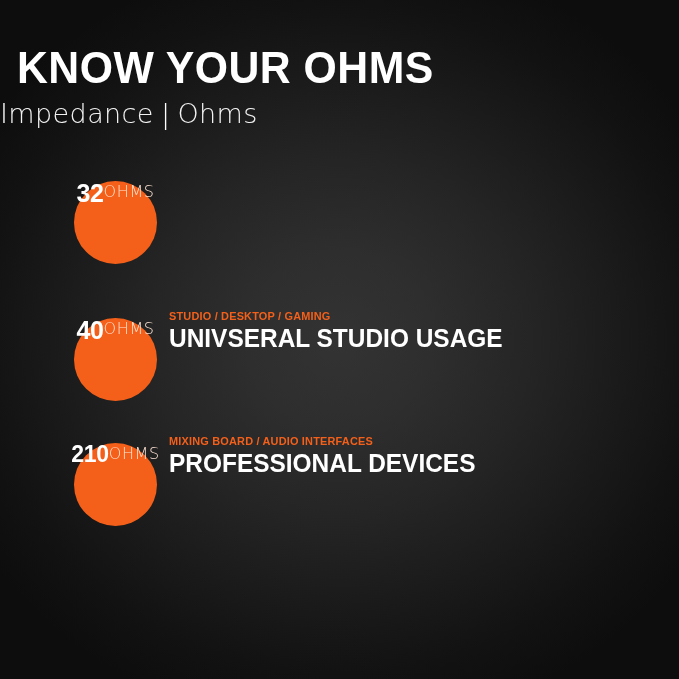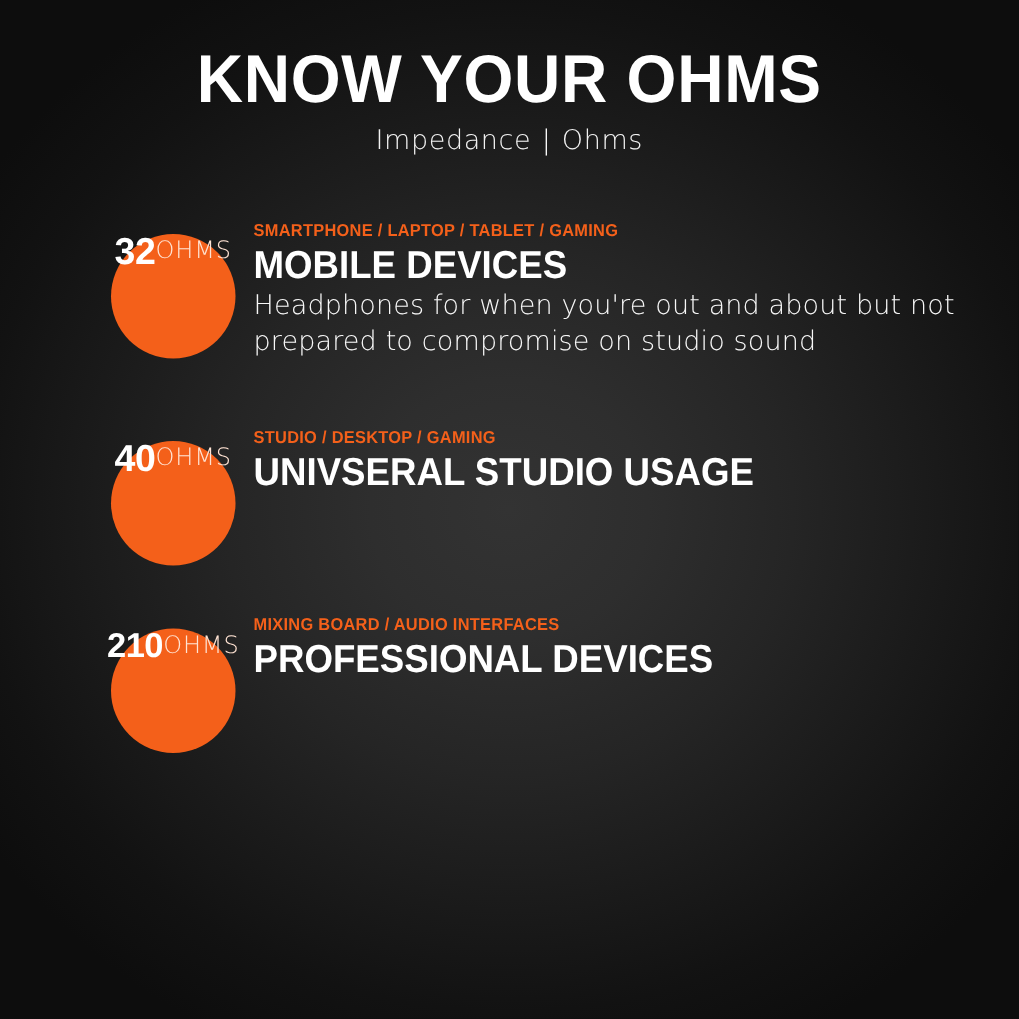--- a/index.html
+++ b/index.html
@@ -26,39 +26,39 @@
         #2e2e2e 22%,
         #252525 45%,
         #1a1a1a 68%,
         #121212 85%,
         #0d0d0d 100%);
     overflow: hidden;
   }
 
   
   .header {
-    padding-top: 29px;
-    text-align: center;
+    padding-top: 44px;
+    text-align: left;
   }
   .main-title {
     margin: 0;
     color: #ffffff;
     font-family: "Liberation Sans", sans-serif;
     font-weight: bold;
     font-size: 45px;
     line-height: 1.05;
     letter-spacing: 0.5px;
     transform: scaleX(0.95);
   }
   .subtitle {
     margin: 8px 0 0 0;
     color: #f2f2f2;
     font-family: "DejaVu Sans", sans-serif;
     font-weight: 300;
-    font-size: 18px;
+    font-size: 27px;
     line-height: 1.1;
     letter-spacing: 0.4px;
   }
   .subtitle .divider {
     display: inline-block;
     margin: 0 7px;
     font-weight: 300;
     color: #ffffff;
   }
 
@@ -163,25 +163,20 @@
     </p>
   </div>
 
   <div class="rows">
 
     <div class="row row-mobile">
       <div class="badge">
         <span class="badge-value">32</span>
         <span class="badge-unit">OHMS</span>
       </div>
-      <div class="row-text">
-        <p class="kicker">SMARTPHONE / LAPTOP / TABLET / GAMING</p>
-        <h2 class="headline">MOBILE DEVICES</h2>
-        <p class="body-text">Headphones for when you're out and about but not prepared to compromise on studio sound</p>
-      </div>
     </div>
 
     <div class="row row-universal">
       <div class="badge">
         <span class="badge-value">40</span>
         <span class="badge-unit">OHMS</span>
       </div>
       <div class="row-text">
         <p class="kicker">STUDIO / DESKTOP / GAMING</p>
         <h2 class="headline">UNIVSERAL STUDIO USAGE</h2>

